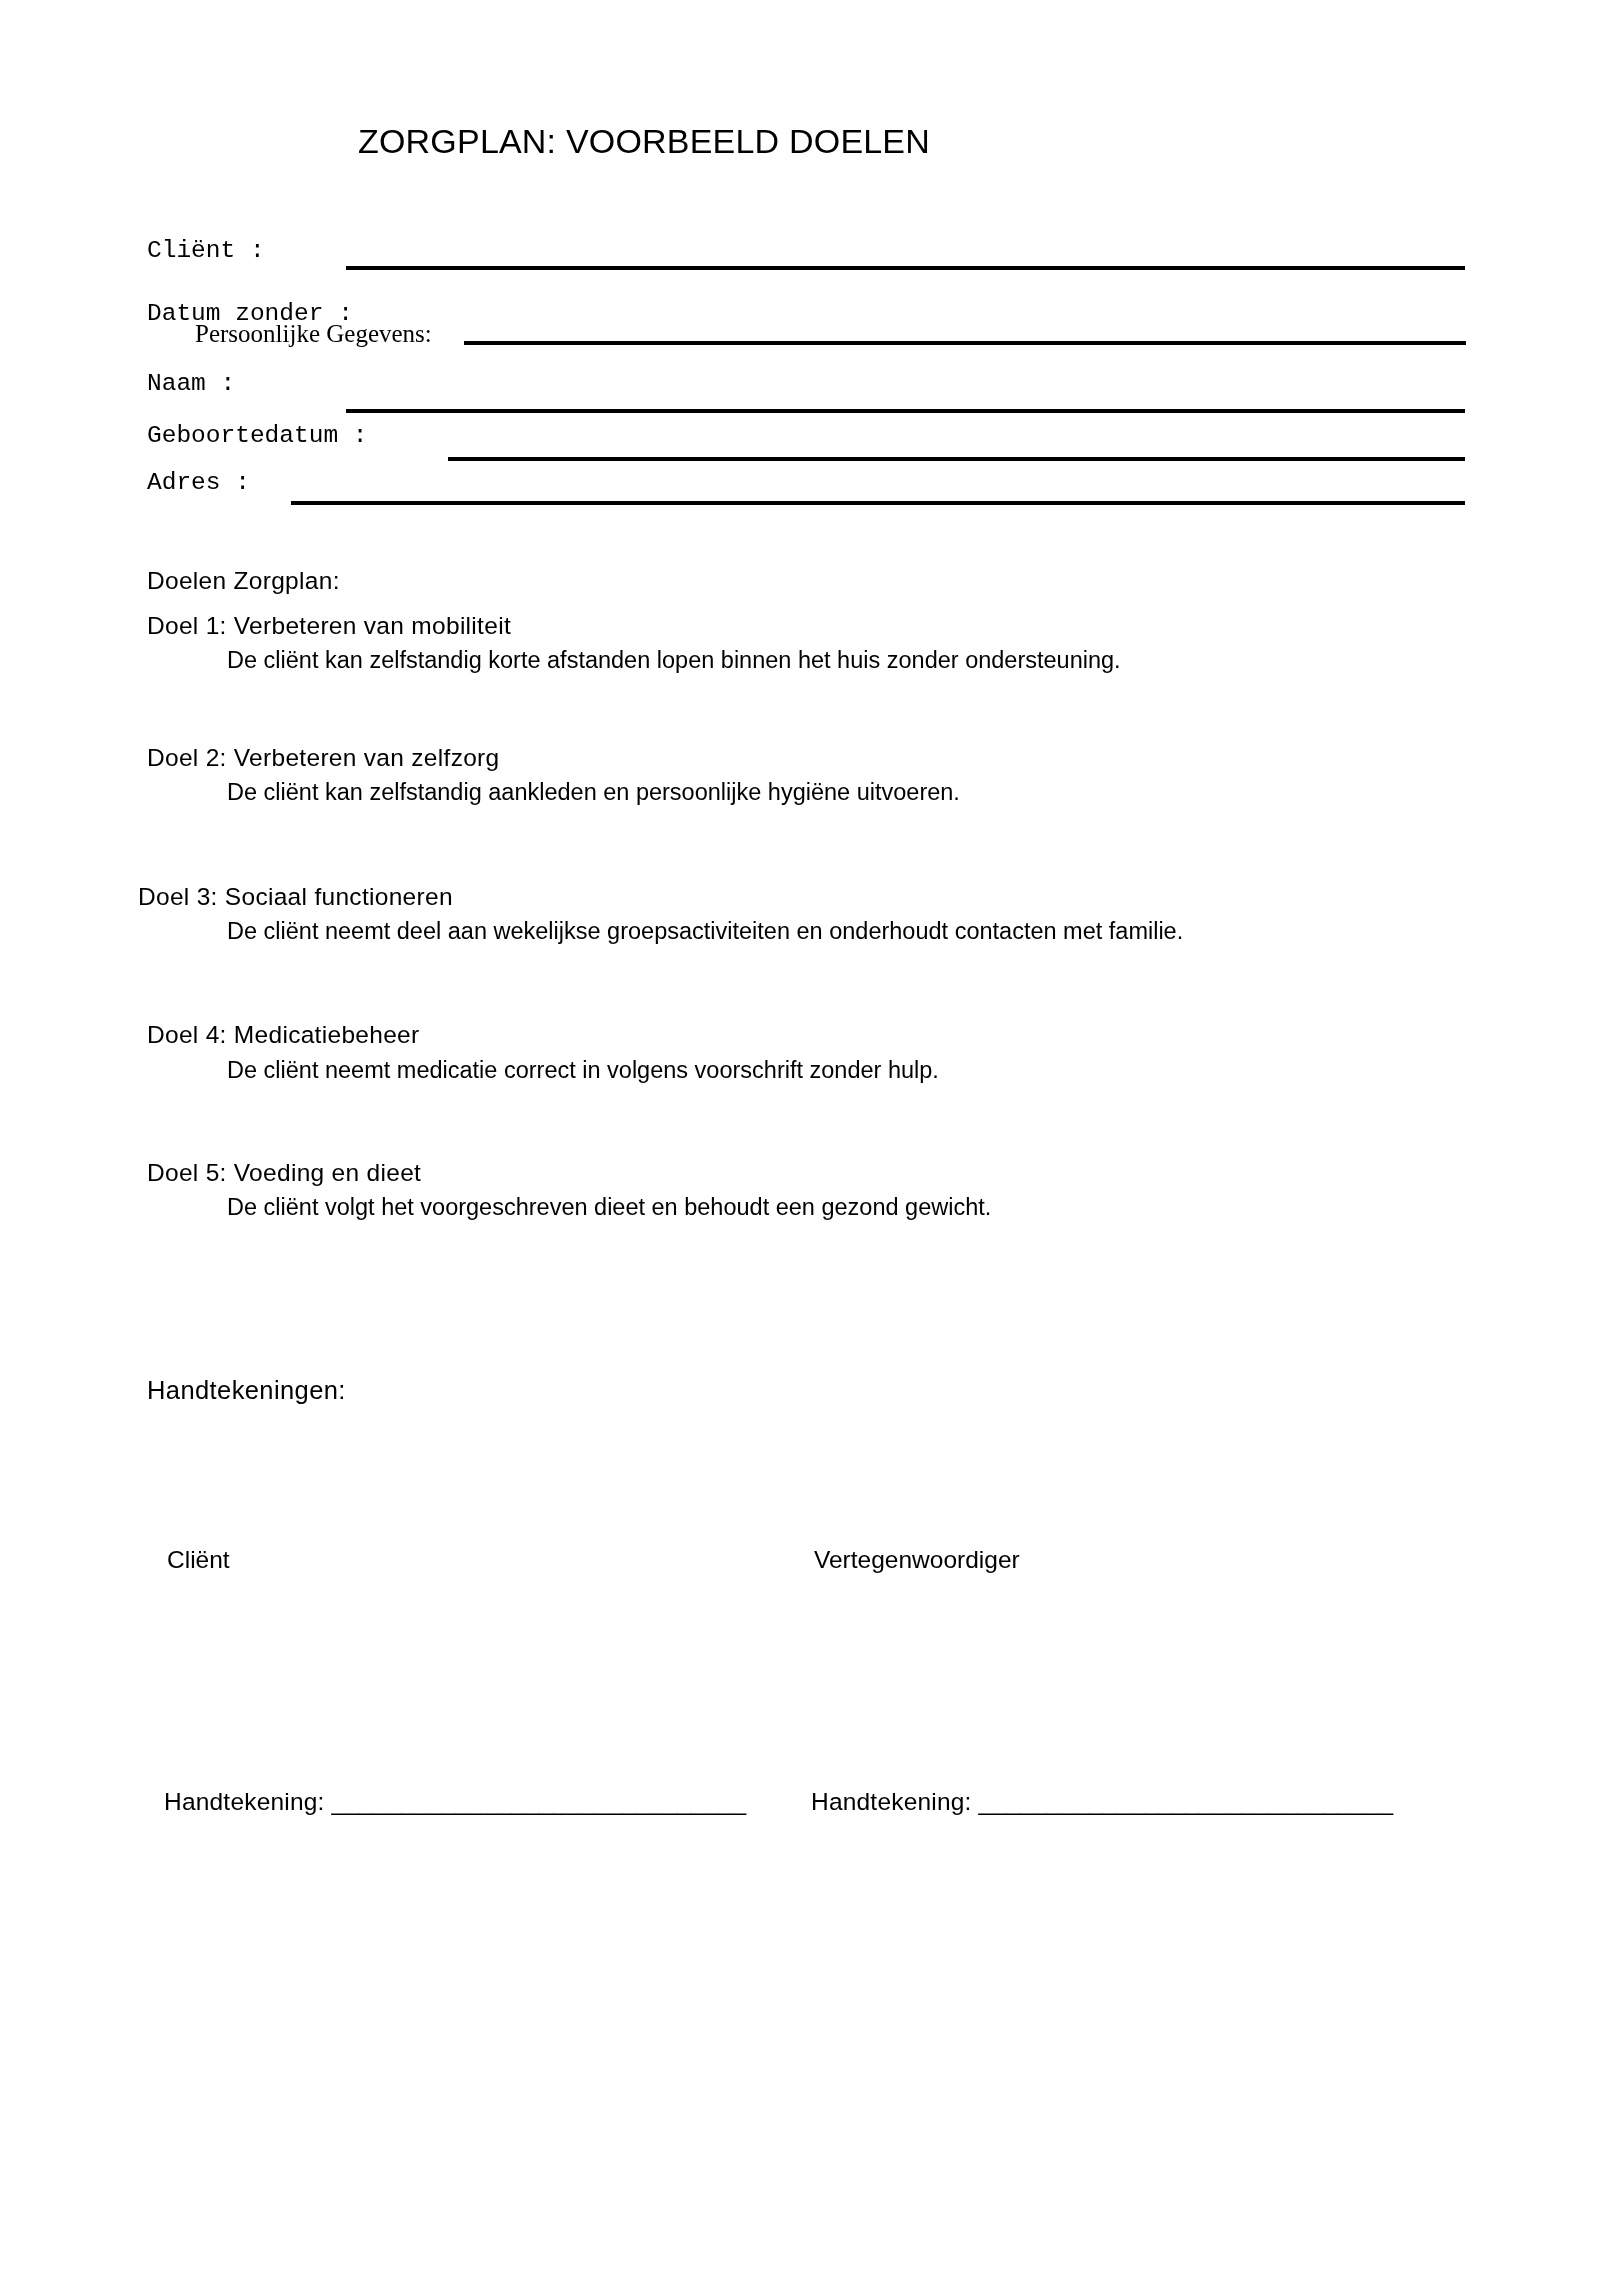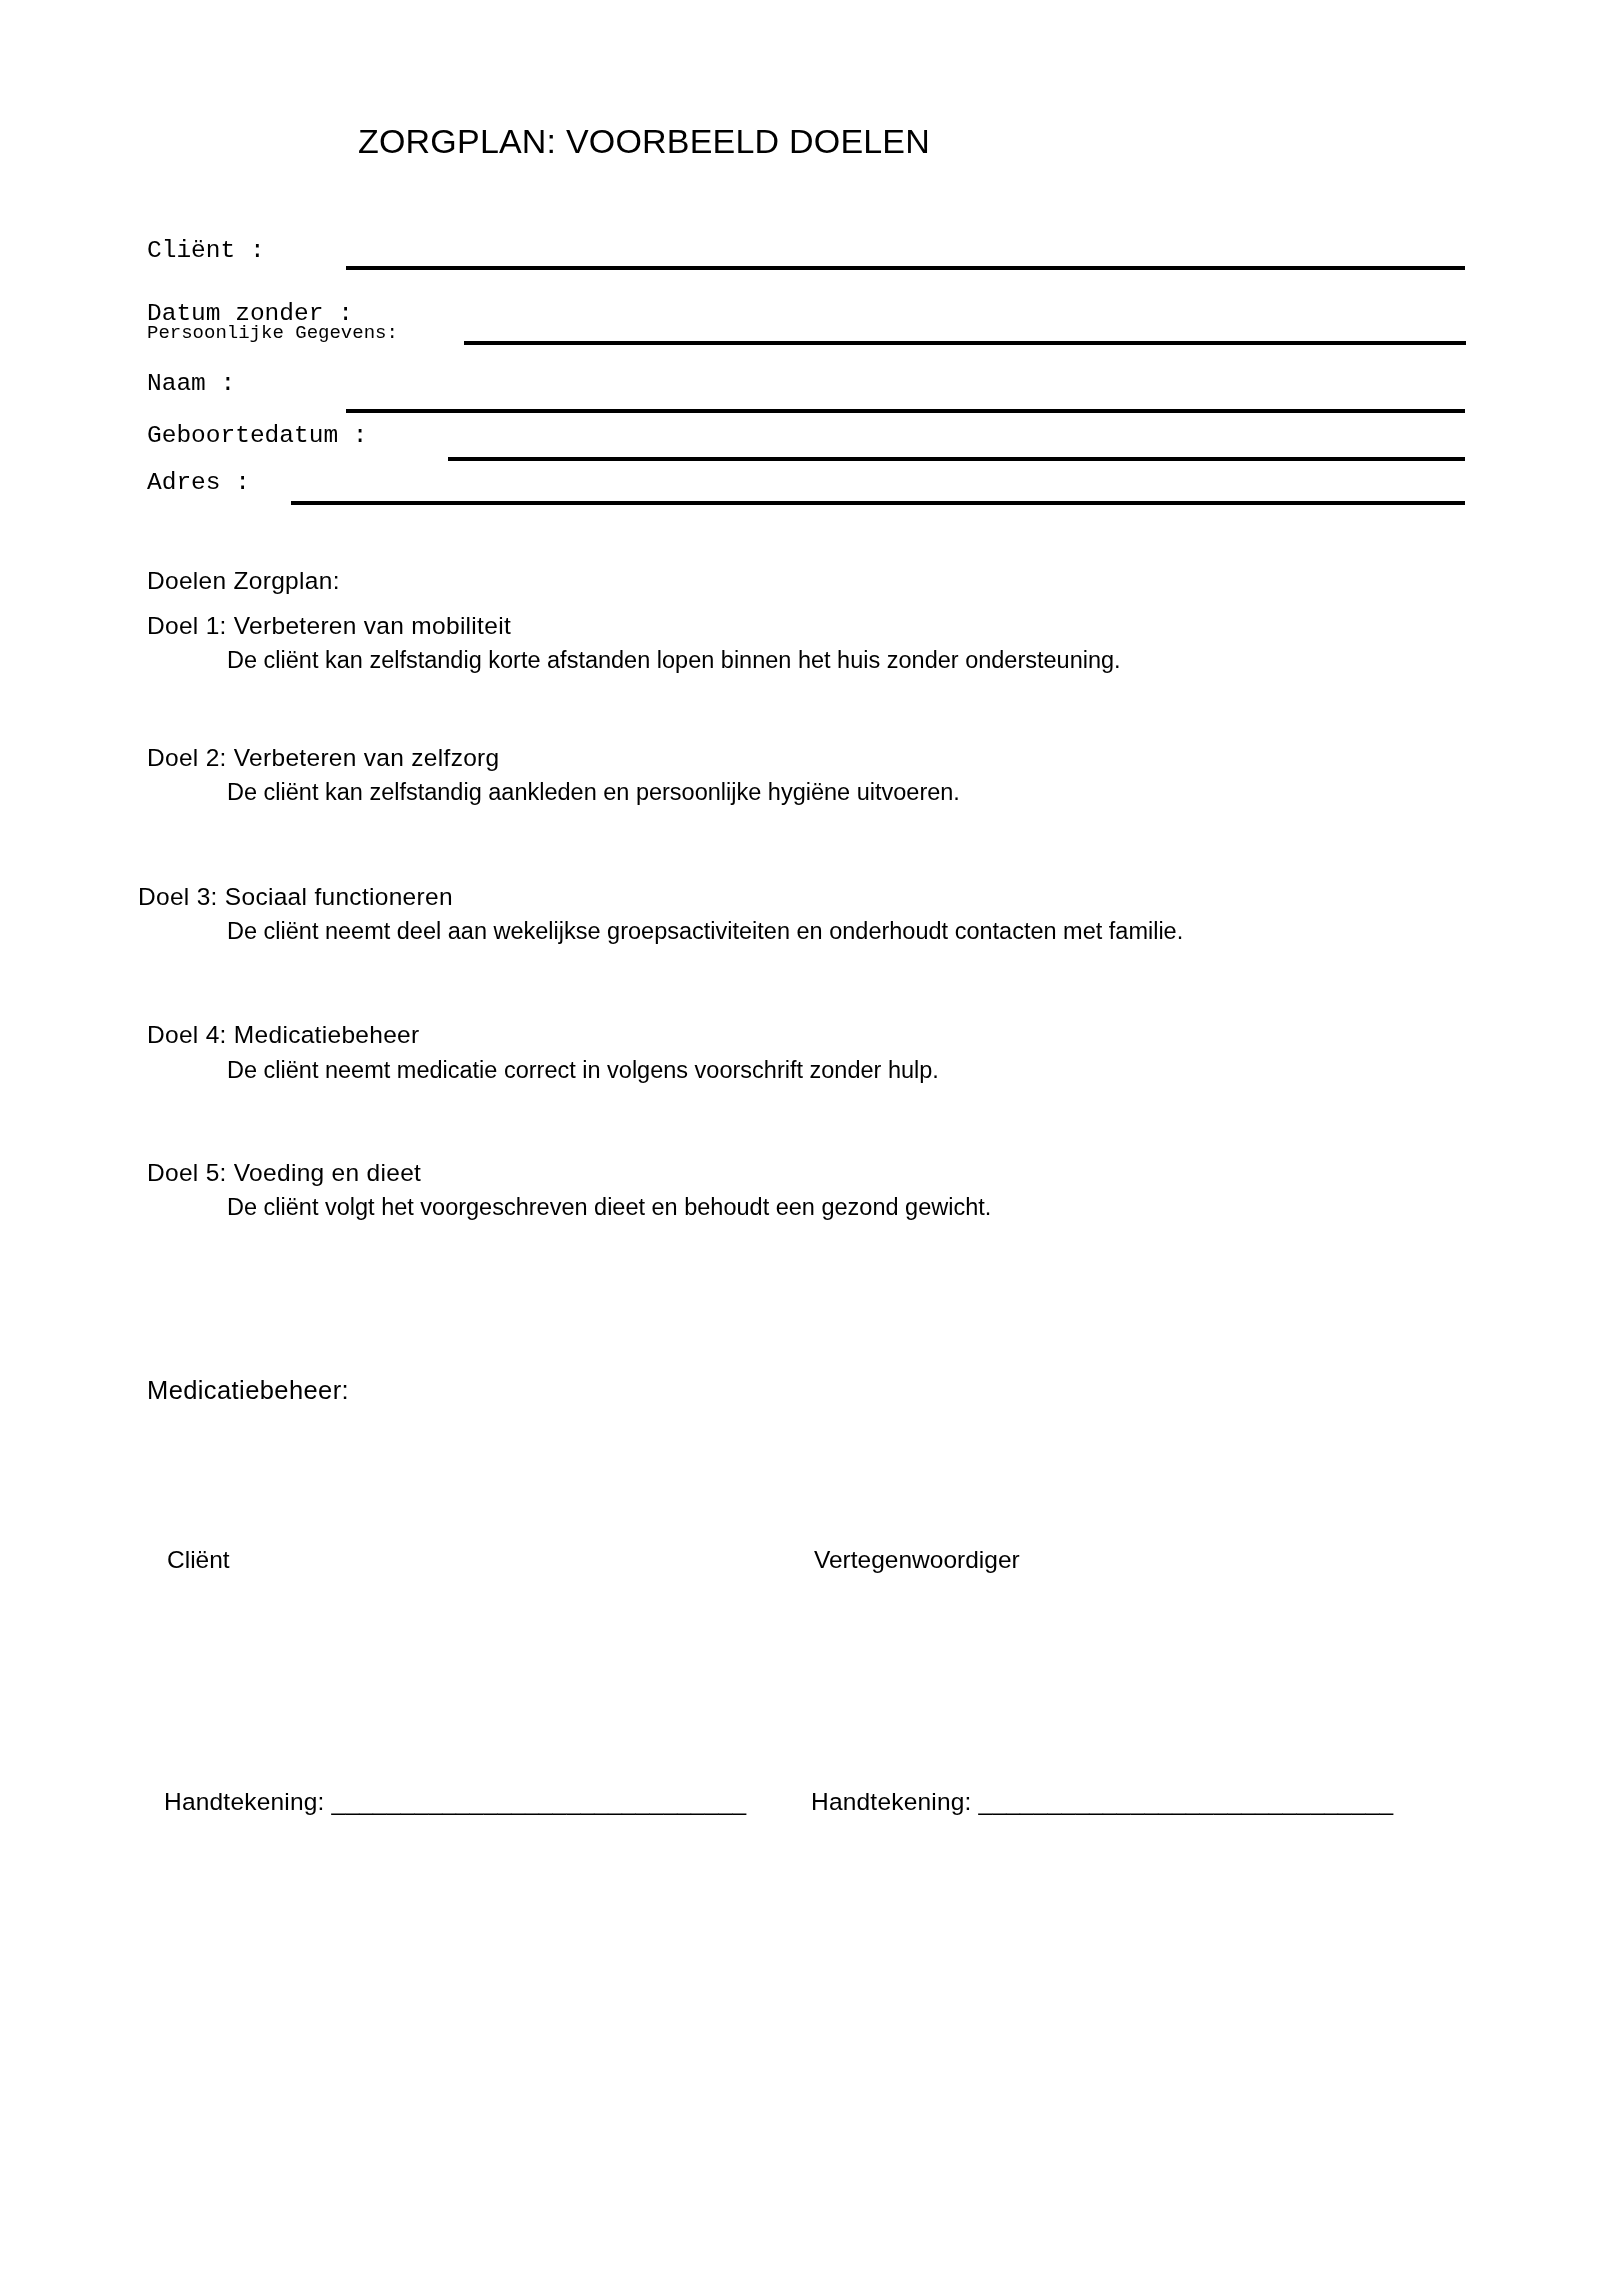--- a/index.html
+++ b/index.html
@@ -43,23 +43,24 @@
 
   
   .form-label {
     font-family: Liberation Mono, monospace;
     font-size: 24.5px;
     line-height: 28px;
   }
 
   
   .section-heading {
-    font-family: Liberation Mono, monospace;
-    font-size: 19px;
+    font-family: Liberation Serif, serif;
+    font-size: 25px;
     line-height: 29px;
+    margin-left: 48px;
   }
 
   
   .goal-heading {
     font-family: "Liberation Sans", sans-serif;
     font-size: 24.5px;
     line-height: 28px;
     letter-spacing: 0.3px;
   }
 
@@ -132,21 +133,21 @@
 
   <div class="abs goal-heading" style="left:138px; top:883px;">Doel 3: Sociaal functioneren</div>
   <div class="abs goal-desc" style="left:227px; top:918px;">De cliënt neemt deel aan wekelijkse groepsactiviteiten en onderhoudt contacten met familie.</div>
 
   <div class="abs goal-heading" style="left:147px; top:1021px;">Doel 4: Medicatiebeheer</div>
   <div class="abs goal-desc" style="left:227px; top:1057px;">De cliënt neemt medicatie correct in volgens voorschrift zonder hulp.</div>
 
   <div class="abs goal-heading" style="left:147px; top:1159px;">Doel 5: Voeding en dieet</div>
   <div class="abs goal-desc" style="left:227px; top:1194px;">De cliënt volgt het voorgeschreven dieet en behoudt een gezond gewicht.</div>
 
-  <div class="abs sig-heading" style="left:147px; top:1376px;">Medicatiebeheer:</div>
+  <div class="abs sig-heading" style="left:147px; top:1376px;">Handtekeningen:</div>
 
   <div class="abs sig-role" style="left:167px; top:1546px;">Cliënt</div>
 
   <div class="abs sig-role" style="left:814px; top:1546px;text-align:right;">Vertegenwoordiger</div>
 
   <div class="abs sig-line" style="left:164px; top:1788px;">Handtekening: ______________________________</div>
 
   <div class="abs sig-line" style="left:811px; top:1788px;">Handtekening: ______________________________</div>
 
 </div>

